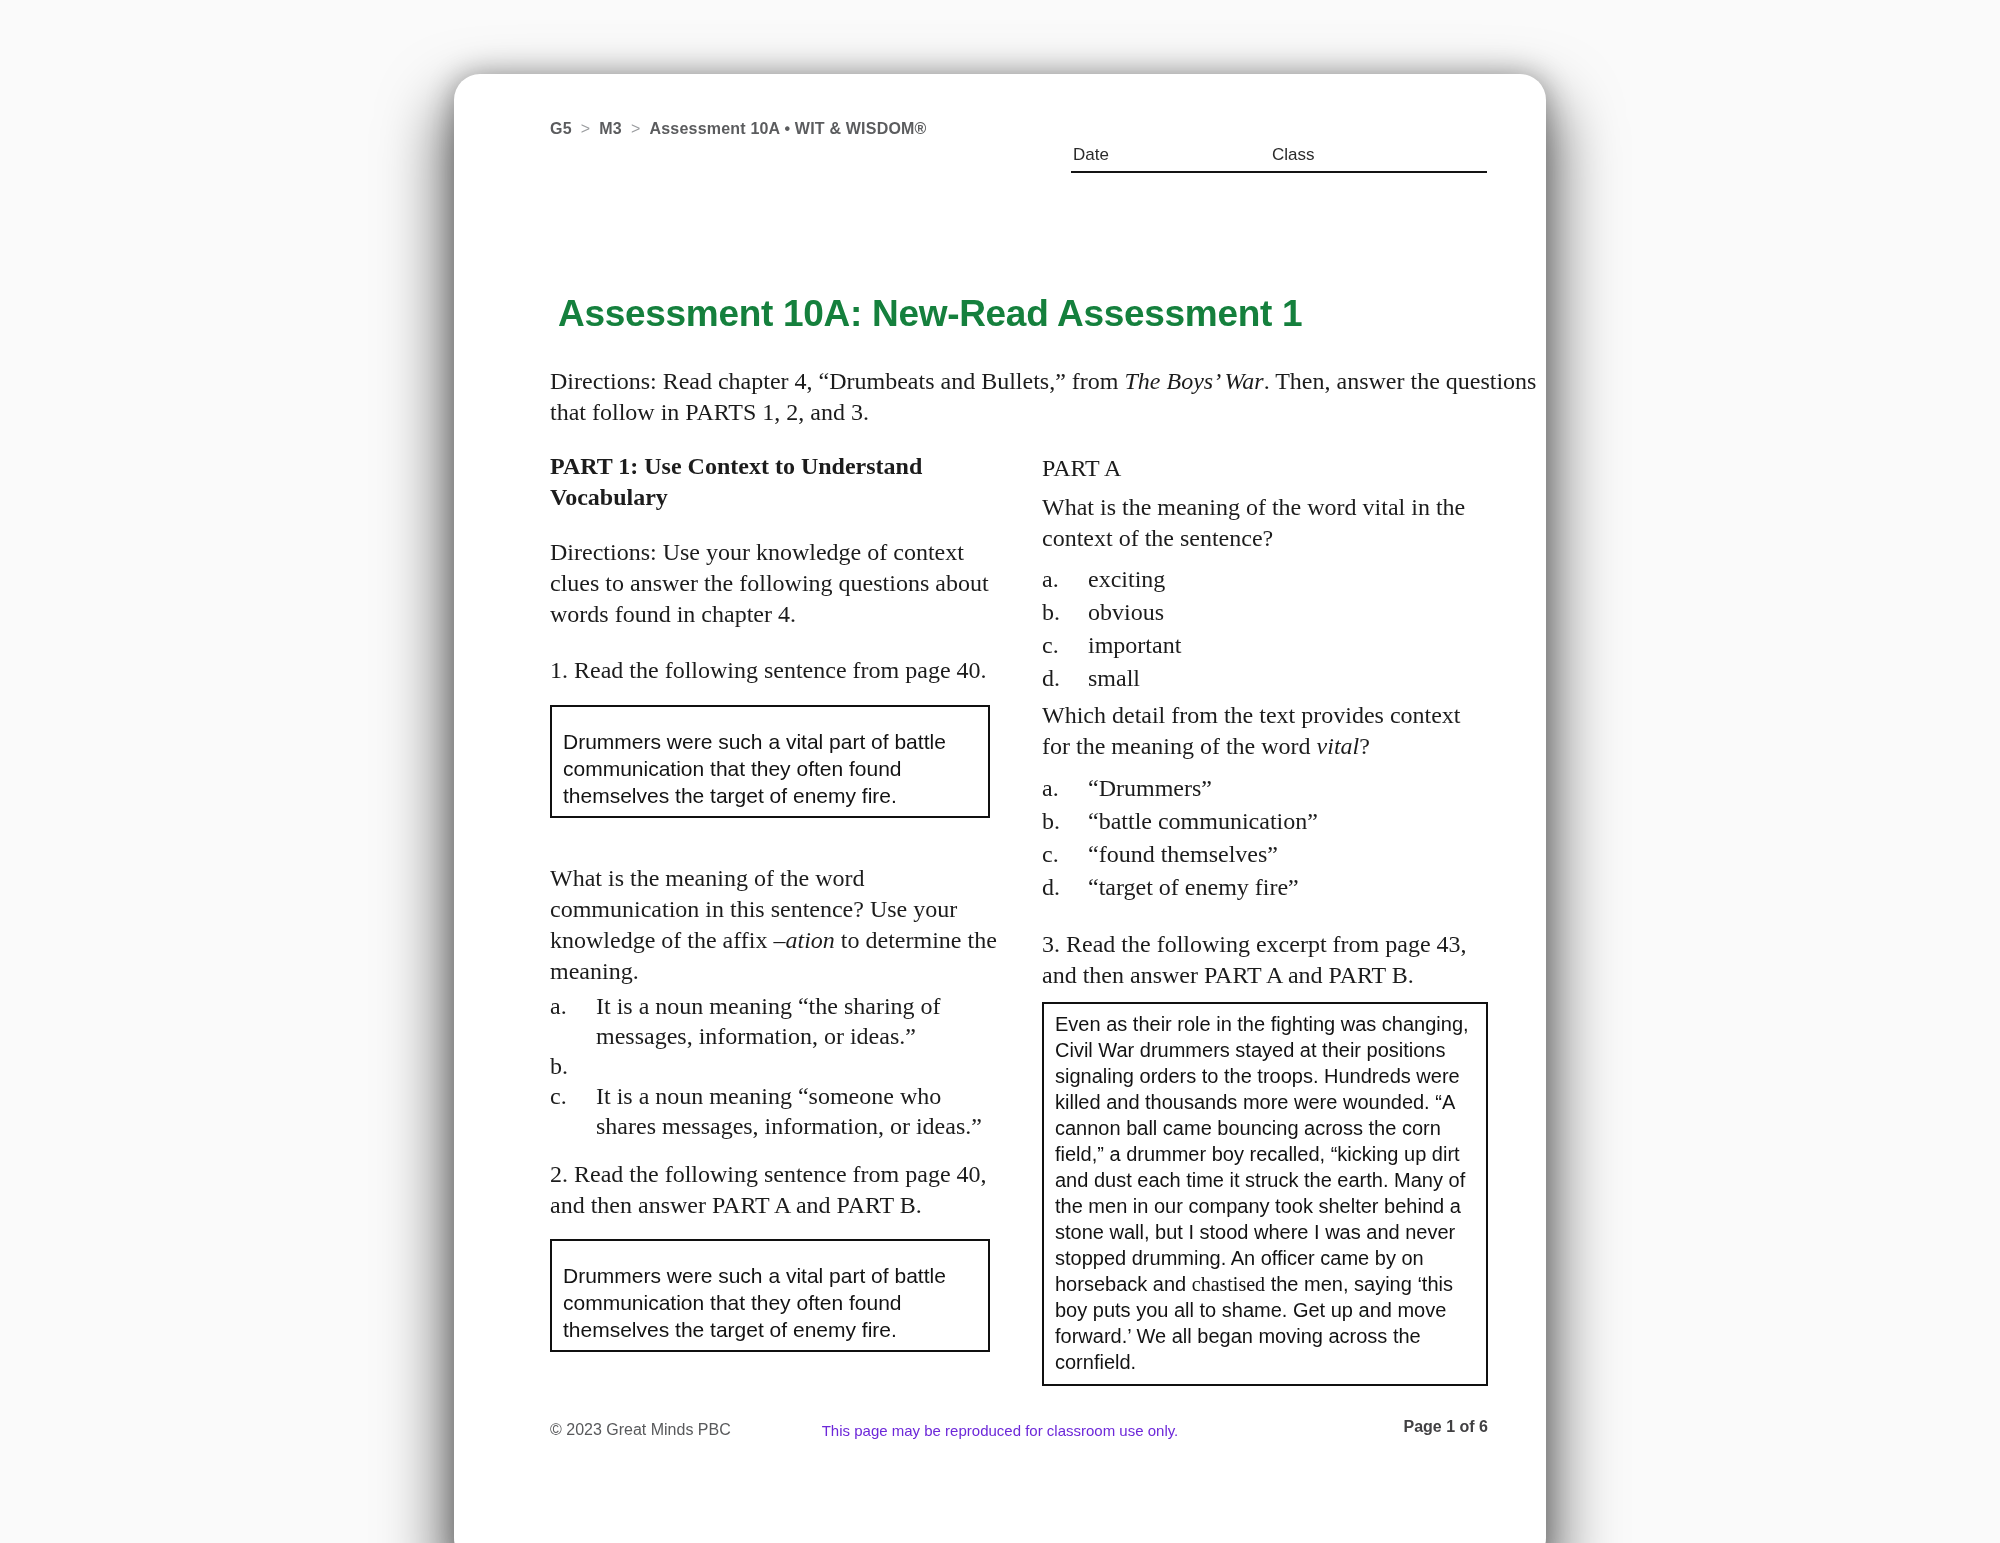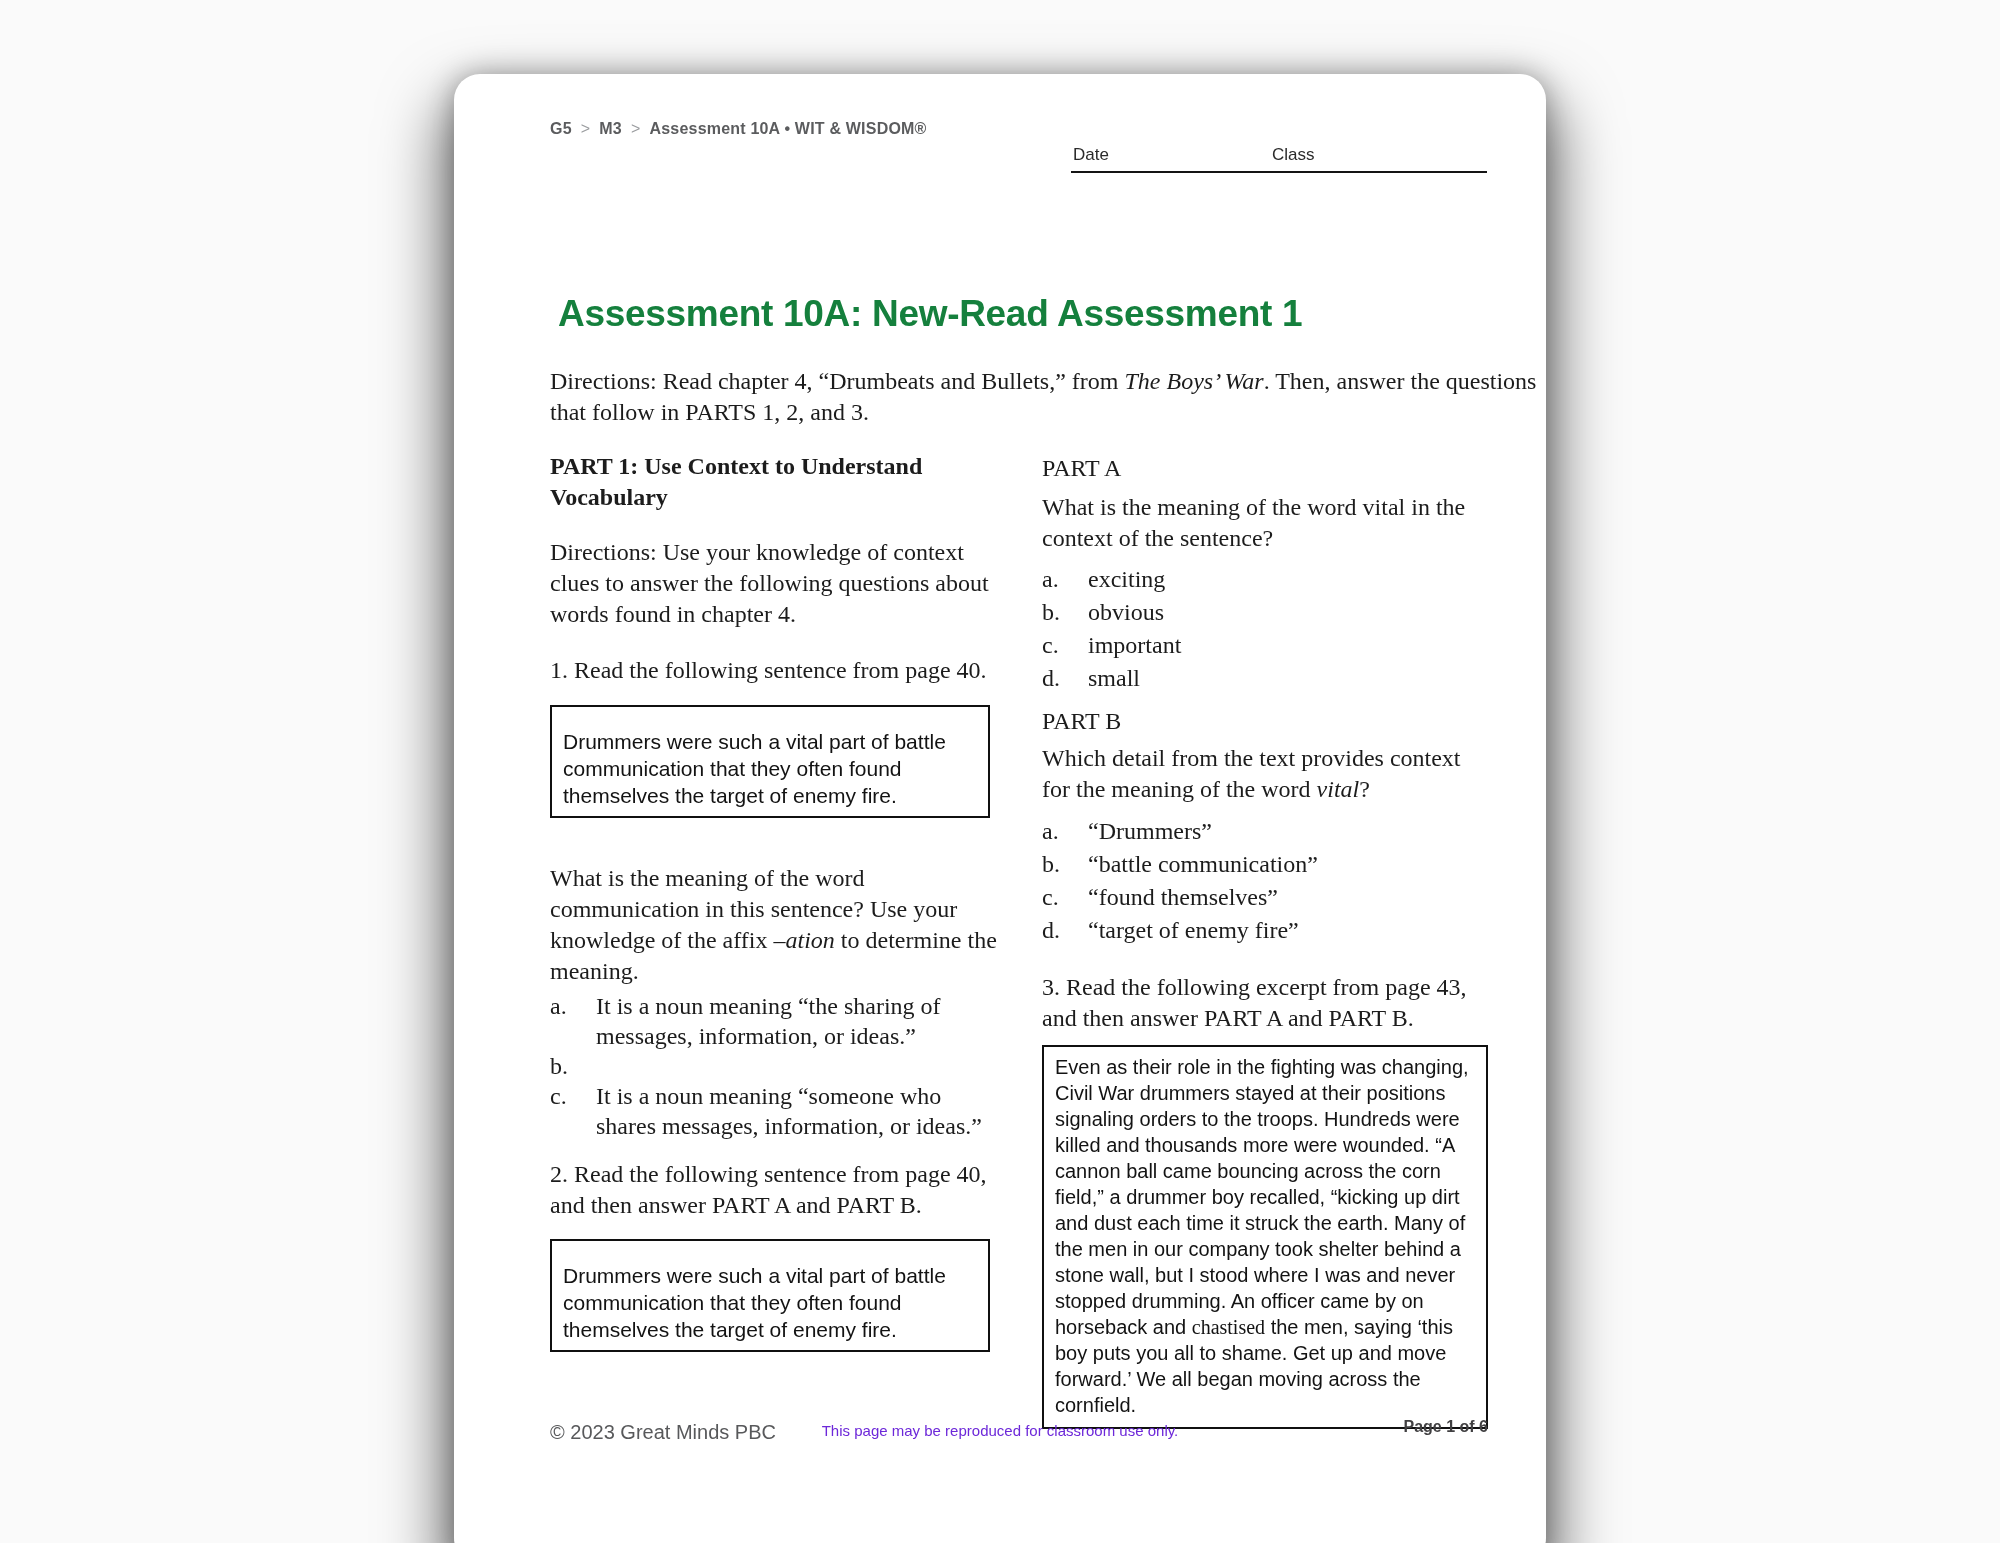--- a/index.html
+++ b/index.html
@@ -36,21 +36,21 @@
   
   .qbox{border:2px solid #101010;width:440px;box-sizing:border-box;color:#131313;
         font-family:"Liberation Sans",sans-serif;font-size:21px;line-height:27px;
         padding:21px 11px 7px 11px;}
   .qbox.excerpt{width:446px;font-size:20px;line-height:26px;padding:7px 11px 9px 11px;}
   
   .b{font-weight:400;}
   .i{font-style:italic;}
   .sf{font-family:"Liberation Serif","DejaVu Serif",serif;}
   
-  .foot-left{position:absolute;left:96px;top:1347px;font-size:20px;color:#58595b;}
+  .foot-left{position:absolute;left:96px;top:1347px;font-size:16px;color:#58595b;}
   .foot-center{position:absolute;left:50%;top:1348px;transform:translateX(-50%);
                font-size:15px;color:#6d28d9;white-space:nowrap;}
   .foot-right{position:absolute;right:58px;top:1344px;font-size:16px;font-weight:700;color:#414042;}
 </style>
 </head>
 <body>
 
 <div class="stage">
   <div class="sheet">
 
@@ -106,21 +106,20 @@
         </div>
         <div class="optA">
           <span class="lt">c.</span>
           <span>important</span>
         </div>
         <div class="optA">
           <span class="lt">d.</span>
           <span>small</span>
         </div>
       </div>
-      <div class="p mt12">PART B</div>
       <div class="p mt6"><span>Which detail from the text provides context for the meaning of the word </span><span class="i">vital</span><span>?</span></div>
       <div class="mt11">
         <div class="optA">
           <span class="lt">a.</span>
           <span>“Drummers”</span>
         </div>
         <div class="optA">
           <span class="lt">b.</span>
           <span>“battle communication”</span>
         </div>

